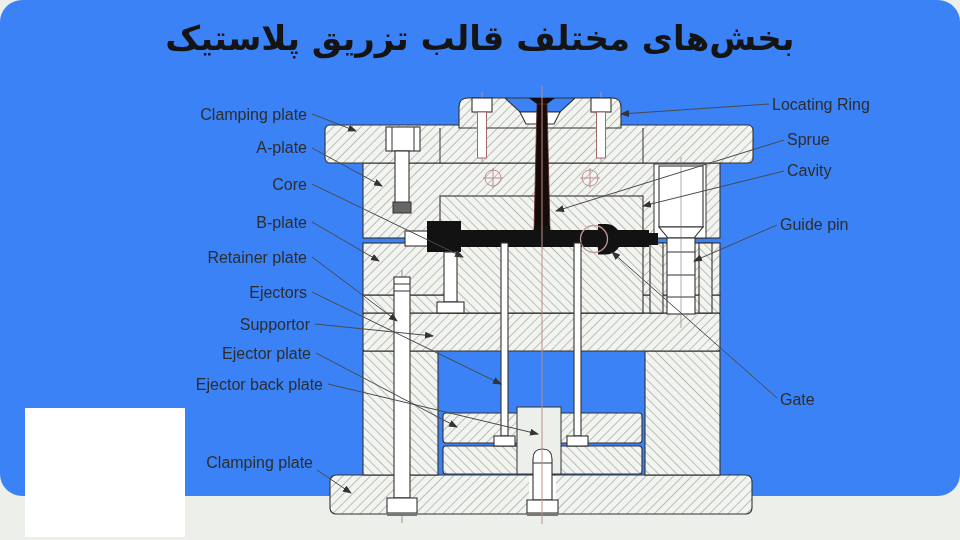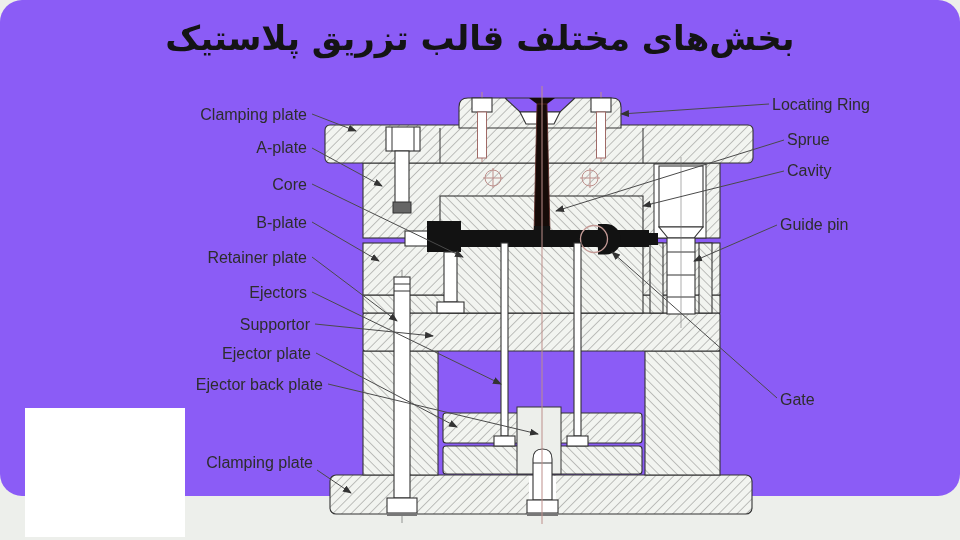--- a/index.html
+++ b/index.html
@@ -1,17 +1,17 @@
 <!DOCTYPE html>
 <html><head>
 <meta charset="utf-8">
 <style>
   html,body{margin:0;padding:0;}
   body{width:960px;height:540px;overflow:hidden;background:#edefeb;font-family:"Liberation Sans","DejaVu Sans",sans-serif;}
-  #stage{position:relative;width:960px;height:496px;background:#8b5cf6;border-radius:22px;}
+  #stage{position:relative;width:960px;height:496px;background:#3b82f6;border-radius:22px;}
   #title{position:absolute;top:18px;left:0;width:100%;text-align:center;direction:rtl;
          font-family:"DejaVu Sans","Liberation Sans",sans-serif;font-weight:bold;
          font-size:34px;color:#141414;letter-spacing:0;}
   svg{position:absolute;top:0;left:0;}
   .pl{stroke:#333;stroke-width:1.1;}
   .wh{fill:#ffffff;stroke:#333;stroke-width:1.1;}
   .ln{stroke:#333;stroke-width:1;}
   .leader{stroke:#4a4a4a;stroke-width:1;fill:none;}
   .lbl{font-family:"Liberation Sans","DejaVu Sans",sans-serif;font-size:16px;fill:#2d2d2d;}
   .cl{stroke:#bd8f8b;stroke-width:1;}

